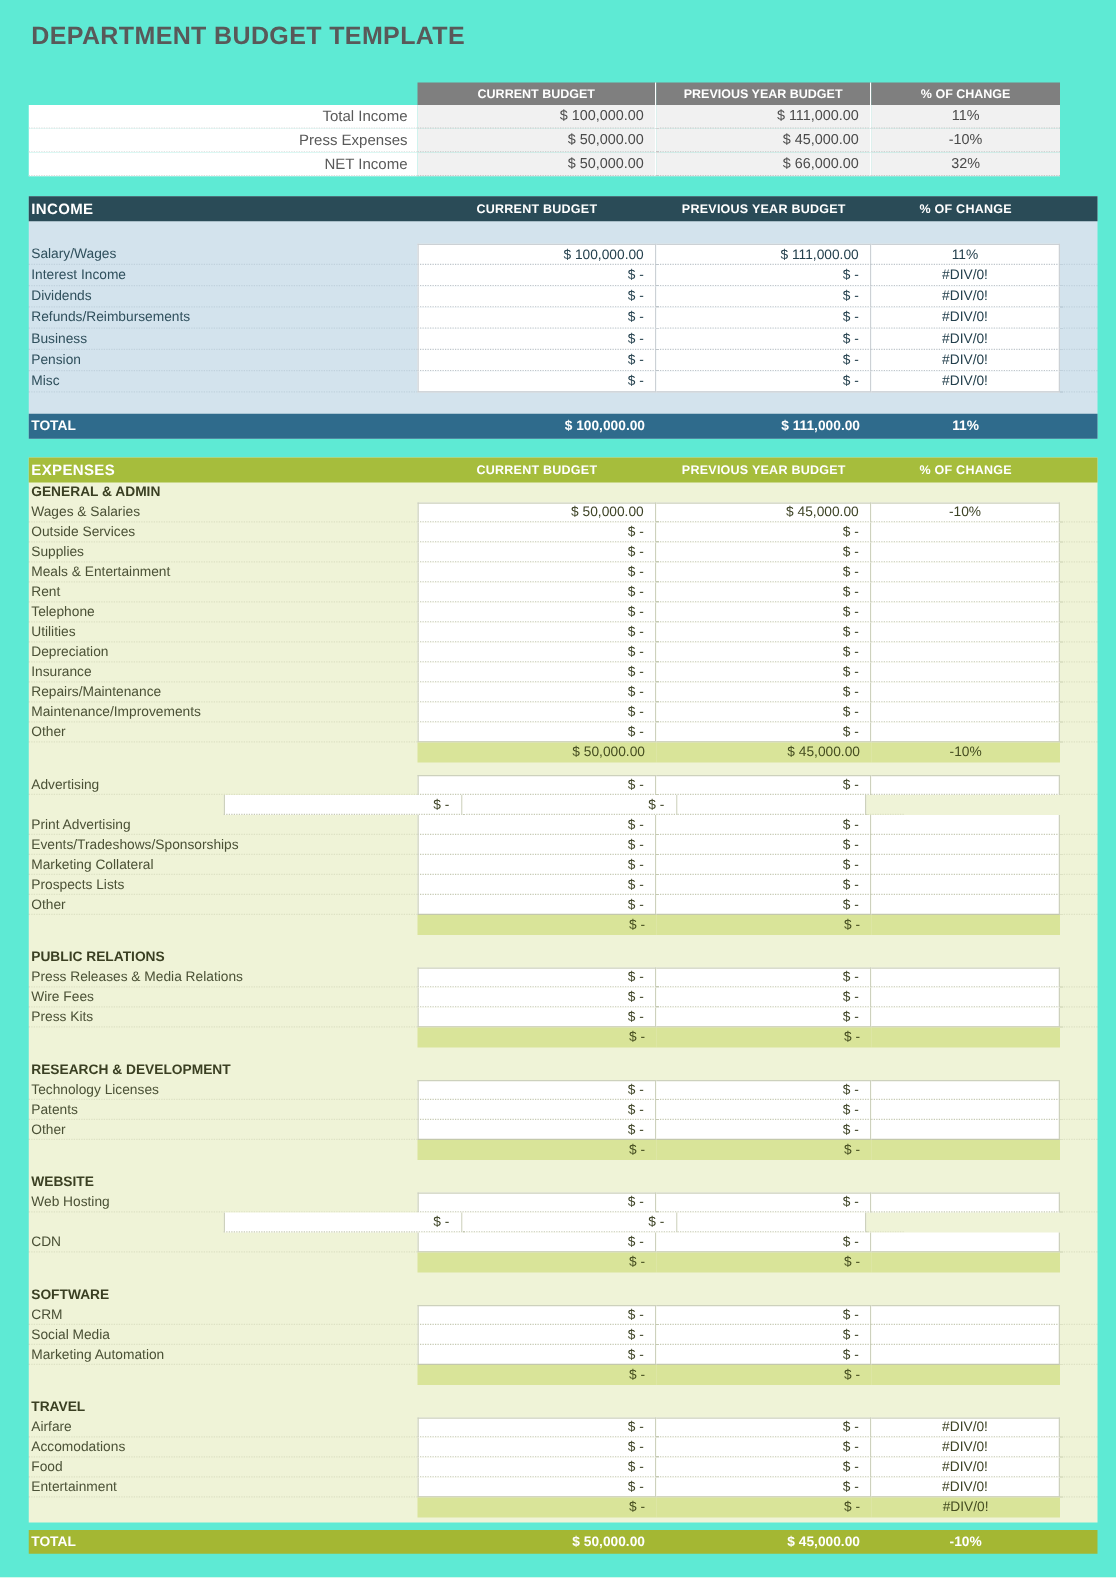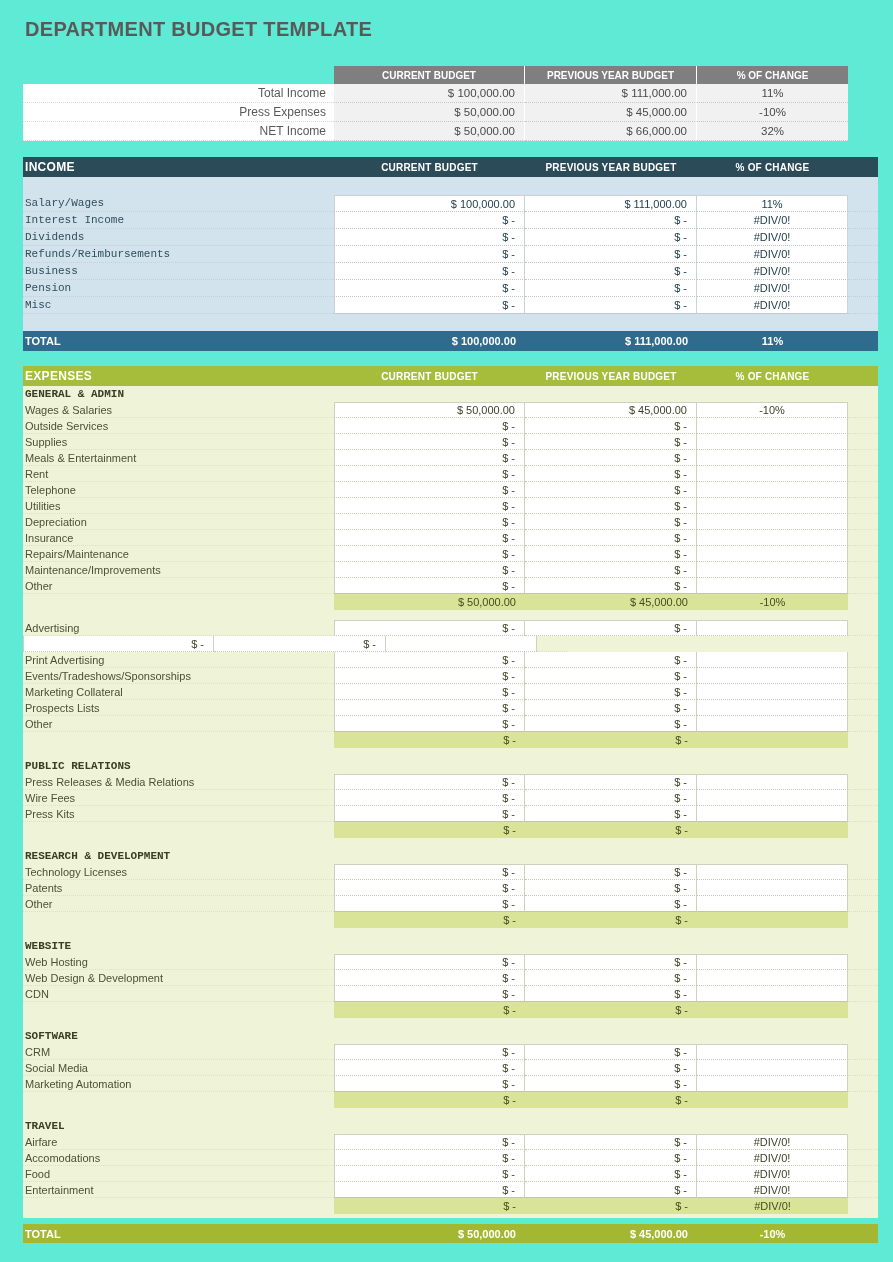--- a/index.html
+++ b/index.html
@@ -17,21 +17,21 @@
   .content { width: 855px; margin-left: 23px; }
 
   h1.title {
     margin: 18px 0 0 2px;
     font-size: 20px; line-height: 23px;
     font-weight: bold; letter-spacing: 0.3px;
     color: #595959;
   }
 
   
-  .row { display: flex; align-items: center; }
+  .row { display: flex; align-items: center; justify-content: center; }
   .lab { width: 311px; padding-left: 2px; }
   .c1  { width: 191px; }
   .c2  { width: 172px; }
   .c3  { width: 151px; }
   .pad { width: 30px; align-self: stretch; }
   .money { text-align: right; padding-right: 9px; }
   .pct   { text-align: center; }
 
   
   .summary { margin-top: 25px; width: 825px; }
@@ -64,21 +64,21 @@
   .bar .lab { font-size: 12px; letter-spacing: 0.3px; }
   .bar .colhead { font-size: 10px; text-align: center; letter-spacing: 0.2px; }
 
   
   .income { margin-top: 16px; background: var(--income_bg, #d3e3ed); }
   .income .bar { background: var(--income_header, #2a4b57); }
   .spacer-18 { height: 18px; }
   .gap-17 { height: 17px; }
   .income .item { height: 17px; }
   .income .item .lab { color: #2f4f5c; height: 100%; display: flex; align-items: center;
-    border-bottom: 1px dotted rgba(30,60,80,0.10); font-family: Liberation Mono, monospace; }
+    border-bottom: 1px dotted rgba(30,60,80,0.10); }
   .income .item .pad { border-bottom: 1px dotted rgba(30,60,80,0.10); }
   .item .cellw {
     background: #fff; height: 100%;
     display: flex; align-items: center;
     border-bottom: 1px dotted #bfc6cb; border-right: 1px solid #ccd1d5;
   }
   .item .cellw.money { justify-content: flex-end; }
   .item .cellw.pct   { justify-content: center; }
   .item .cellw.first { border-left: 1px solid #ccd1d5; }
   .rows .item:first-child .cellw { border-top: 1px solid #ccd1d5; }
@@ -86,21 +86,21 @@
   .income .item .cellw { color: #24404d; }
   .total-bar { height: 20px; color: #fff; font-weight: bold; }
   .income .total-bar { background: var(--income_total, #2f6b8c); }
 
   
   .expenses { margin-top: 15px; background: var(--expenses_bg, #eff3d7); padding-bottom: 4px; }
   .expenses .bar { background: var(--expenses_header, #a6bd3c); }
   .group { margin-top: 0; }
   .group + .group { margin-top: 10px; }
   .ghead { height: 16px; display: flex; align-items: center; }
-  .ghead .gname { font-weight: bold; font-size: 11px; color: #3a3f22; padding-left: 2px; font-family: Liberation Mono, monospace; }
+  .ghead .gname { font-weight: bold; font-size: 11px; color: #3a3f22; padding-left: 2px; }
   .expenses .item { height: 16px; }
   .expenses .item .lab { color: #4b5136; height: 100%; display: flex; align-items: center;
     border-bottom: 1px dotted rgba(60,70,20,0.10); }
   .expenses .item .pad { border-bottom: 1px dotted rgba(60,70,20,0.10); }
   .expenses .item .cellw { color: #3c4224; border-bottom: 1px dotted #c6cab4; border-right: 1px solid #cdd1bd; }
   .expenses .item .cellw.first { border-left: 1px solid #cdd1bd; }
   .expenses .rows .item:first-child .cellw { border-top: 1px solid #cdd1bd; }
   .expenses .rows .item:last-child  .cellw { border-bottom: 1px solid #c3c8ac; }
   .subrow { height: 16px; }
   .subrow .cellg {
@@ -498,21 +498,20 @@
     <div class="rows">
   <div class="row item">
     <div class="lab">Web Hosting</div>
     <div class="c1 money cellw first">$ -</div>
     <div class="c2 money cellw">$ -</div>
     <div class="c3 pct cellw"></div>
     <div class="pad"></div>
   </div>
 
   <div class="row item">
-    <div class="lab">Web Design &amp; Development</div>
     <div class="c1 money cellw first">$ -</div>
     <div class="c2 money cellw">$ -</div>
     <div class="c3 pct cellw"></div>
     <div class="pad"></div>
   </div>
 
   <div class="row item">
     <div class="lab">CDN</div>
     <div class="c1 money cellw first">$ -</div>
     <div class="c2 money cellw">$ -</div>

